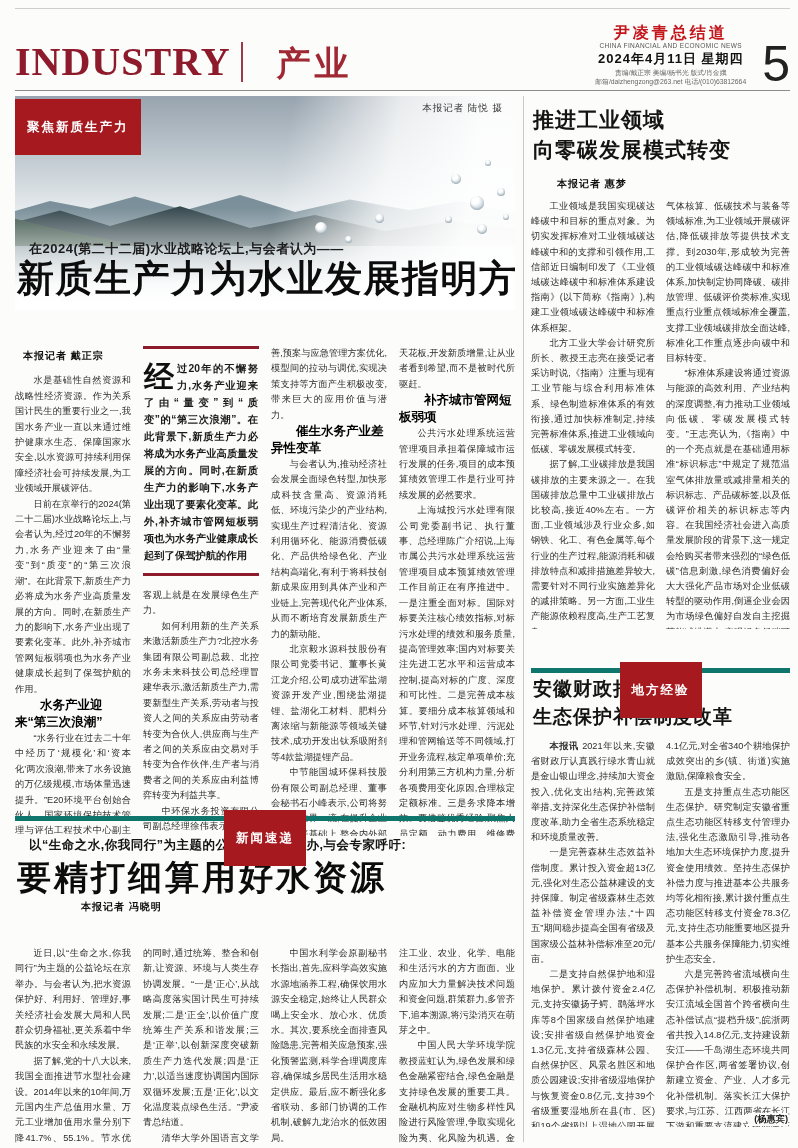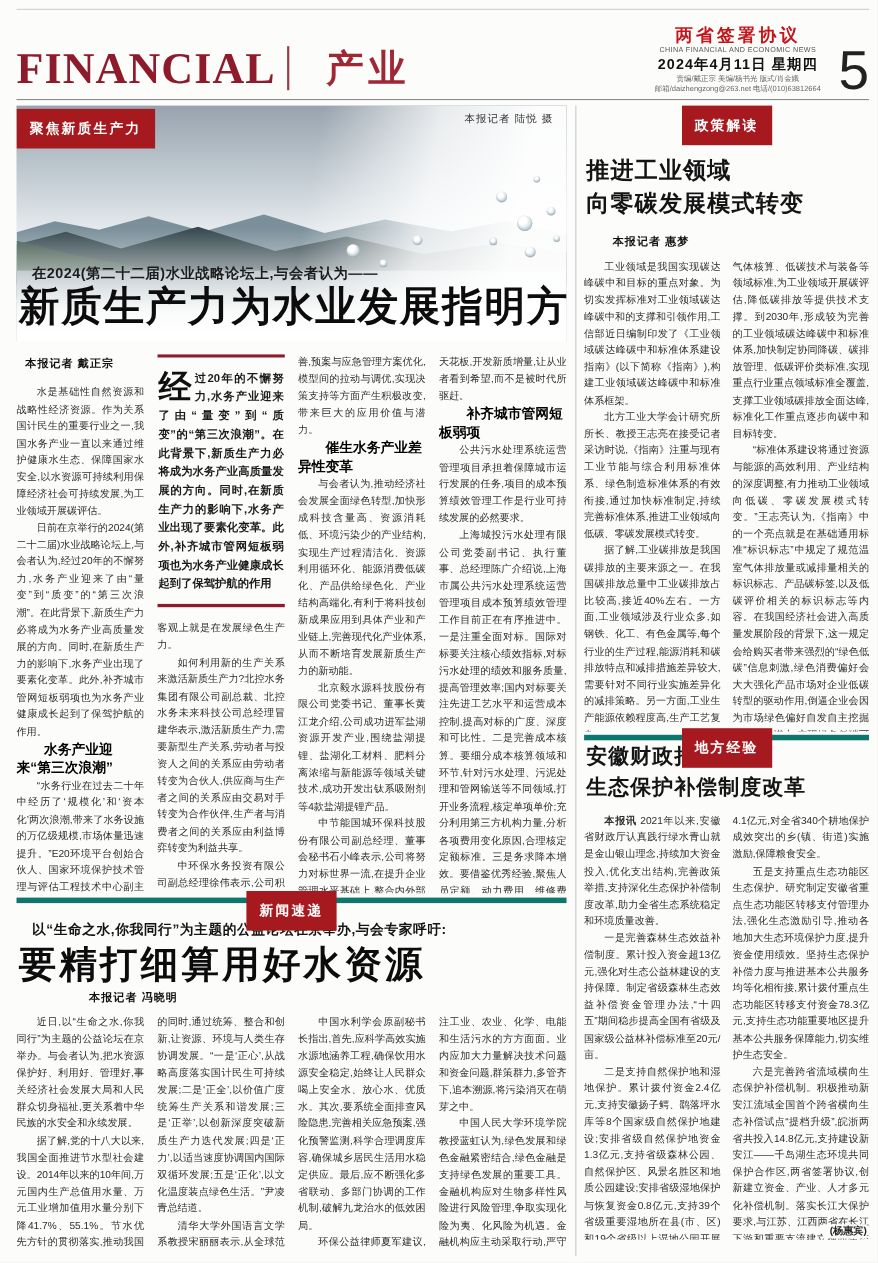--- a/index.html
+++ b/index.html
@@ -29,28 +29,28 @@
   .mtn-near{position:absolute;left:0;top:42%;width:100%;height:34%;background:#36494f;
     clip-path:polygon(0 50%,9% 34%,19% 55%,33% 28%,47% 58%,60% 40%,74% 62%,88% 48%,100% 60%,100% 100%,0 100%);}
   .hill-green{position:absolute;left:0;top:52%;width:58%;height:30%;background:#3d564b;
     clip-path:polygon(0 18%,18% 38%,42% 58%,68% 80%,100% 100%,0 100%);}
   .water{position:absolute;left:0;top:70%;width:100%;height:30%;background:linear-gradient(180deg,#8497a0,#a7b6bb 60%,#c3cdd0);}
   .photo-fade-right{position:absolute;inset:0;background:linear-gradient(100deg,rgba(255,255,255,0) 52%,rgba(255,255,255,.78) 72%,rgba(255,255,255,.97) 88%);}
   .photo-fade-bottom{position:absolute;inset:0;background:linear-gradient(180deg,rgba(255,255,255,0) 52%,rgba(255,255,255,.55) 72%,rgba(255,255,255,.94) 88%,#fff 97%);}
   .drop{position:absolute;border-radius:50%;background:radial-gradient(circle at 35% 30%,#ffffff 0 28%,#d6dfe4 60%,#a9b8c0 100%);box-shadow:inset 0 -1px 2px rgba(110,130,142,.55);}
 
   .focus-tag{position:absolute;left:0;top:3px;}
-  .tag{display:inline-block;background:#a6191f;color:#fff;font-weight:bold;font-size:12.5px;line-height:20px;padding:8px 12px;letter-spacing:2px;}
+  .tag{display:inline-block;background:#a6191f;color:#fff;font-weight:bold;font-size:12.5px;line-height:20px;padding:18px 12px;letter-spacing:2px;}
   .photo-credit{position:absolute;right:12px;top:6px;font-size:9.5px;color:#333;letter-spacing:1px;}
   .photo-kicker{position:absolute;left:14px;bottom:52px;font-size:13px;font-weight:bold;color:#1c1c1c;letter-spacing:.5px;}
   .photo-headline{position:absolute;left:2px;bottom:6px;font-size:37px;font-weight:900;color:#0c0c0c;letter-spacing:1.5px;white-space:nowrap;}
 
   
   .main-cols{position:absolute;left:15px;top:322px;width:500px;height:490px;display:flex;gap:12px;}
-  .col{width:116px;height:100%;overflow:hidden;font-size:9.2px;line-height:15.4px;text-align:justify;color:#2d2d2d;}
+  .col{width:116px;height:100%;overflow:hidden;font-size:9.2px;line-height:15.4px;text-align:justify;color:#2d2d2d;margin-top:24px;}
   .col p{margin:0;text-indent:2em;}
   .col p.noindent{text-indent:0;}
   .byline{font-size:10px;font-weight:bold;color:#111;margin:2px 0 10px 8px;text-indent:0;letter-spacing:1px;}
   .subhead{font-size:12.5px;font-weight:bold;color:#000;line-height:17px;margin:7px 0 5px;text-indent:0;text-align:left;}
   .quote-box{border-top:3px solid #8e1b2c;border-bottom:3px solid #8e1b2c;padding:11px 1px 9px;margin-bottom:12px;
              font-size:10.3px;line-height:17px;font-weight:600;color:#1a1a1a;text-align:justify;}
   .dropcap{float:left;font-size:30px;line-height:30px;font-weight:900;padding:2px 3px 0 0;color:#101010;}
 
   
   .vrule{position:absolute;left:523px;top:96px;width:1px;height:1046px;background:#c9c9c9;}
@@ -81,27 +81,27 @@
 </style>
 </head>
 <body>
 
 <div class="page">
 
   <div class="topline"></div>
 
   <div class="header">
     <div class="mast-left">
-      <span class="industry">FINANCIAL</span>
+      <span class="industry">INDUSTRY</span>
       <span class="mast-divider"></span>
       <span class="chanye">产业</span>
     </div>
     <div class="mast-right">
       <div>
-        <div class="paper-name">两省签署协议</div>
+        <div class="paper-name">尹凌青总结道</div>
         <div class="paper-en">CHINA FINANCIAL AND ECONOMIC NEWS</div>
         <div class="paper-date">2024年4月11日 星期四</div>
         <div class="paper-staff">责编/戴正宗  美编/杨书光  版式/肖金娥</div>
         <div class="paper-contact">邮箱/daizhengzong@263.net  电话/(010)63812664</div>
       </div>
       <div class="page-no">5</div>
     </div>
   </div>
   <div class="headrule"></div>
 
@@ -161,23 +161,20 @@
       <p class="subhead">补齐城市管网短板弱项</p>
       <p>公共污水处理系统运营管理项目承担着保障城市运行发展的任务,项目的成本预算绩效管理工作是行业可持续发展的必然要求。</p>
       <p>上海城投污水处理有限公司党委副书记、执行董事、总经理陈广介绍说,上海市属公共污水处理系统运营管理项目成本预算绩效管理工作目前正在有序推进中。一是注重全面对标。国际对标要关注核心绩效指标,对标污水处理的绩效和服务质量,提高管理效率;国内对标要关注先进工艺水平和运营成本控制,提高对标的广度、深度和可比性。二是完善成本核算。要细分成本核算领域和环节,针对污水处理、污泥处理和管网输送等不同领域,打开业务流程,核定单项单价;充分利用第三方机构力量,分析各项费用变化原因,合理核定定额标准。三是务求降本增效。要借鉴优秀经验,聚焦人员定额、动力费用、维修费用等关键指标,建立配套奖惩机制,提高成本预算绩效管理工作开展的主动性和积极性。</p>
 
     </div>
   </div>
 
   <div class="vrule"></div>
 
   <div class="right-sec">
-    <div class="tag-center">
-      <span class="tag">政策解读</span>
-    </div>
     <div class="policy-headline">
       <div>推进工业领域</div>
       <div>向零碳发展模式转变</div>
     </div>
     <div class="policy-byline">本报记者 惠梦</div>
     <div class="two-cols policy-cols">
       <div class="scol">
         <p>工业领域是我国实现碳达峰碳中和目标的重点对象。为切实发挥标准对工业领域碳达峰碳中和的支撑和引领作用,工信部近日编制印发了《工业领域碳达峰碳中和标准体系建设指南》(以下简称《指南》),构建工业领域碳达峰碳中和标准体系框架。</p>
         <p>北方工业大学会计研究所所长、教授王志亮在接受记者采访时说,《指南》注重与现有工业节能与综合利用标准体系、绿色制造标准体系的有效衔接,通过加快标准制定,持续完善标准体系,推进工业领域向低碳、零碳发展模式转变。</p>
         <p>据了解,工业碳排放是我国碳排放的主要来源之一。在我国碳排放总量中工业碳排放占比较高,接近40%左右。一方面,工业领域涉及行业众多,如钢铁、化工、有色金属等,每个行业的生产过程,能源消耗和碳排放特点和减排措施差异较大,需要针对不同行业实施差异化的减排策略。另一方面,工业生产能源依赖程度高,生产工艺复杂。</p>

